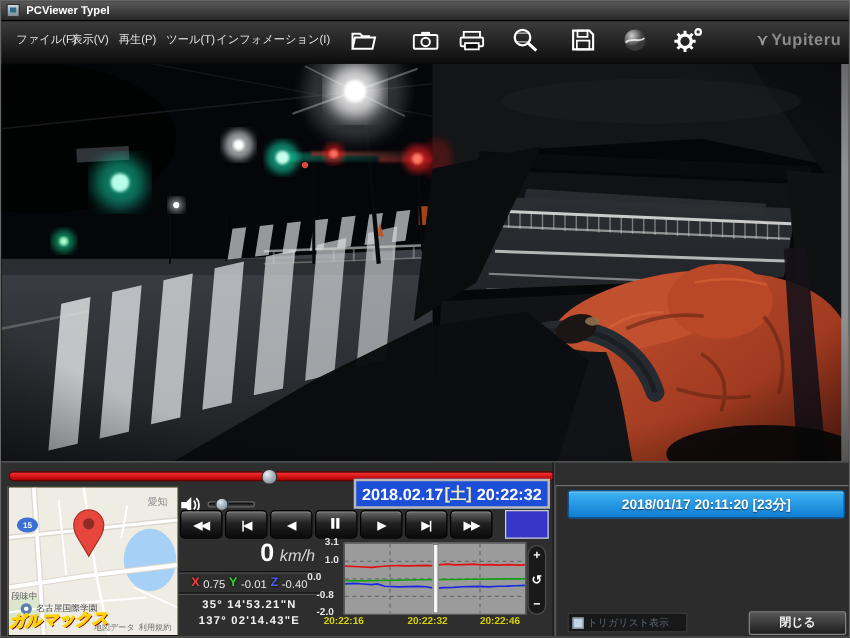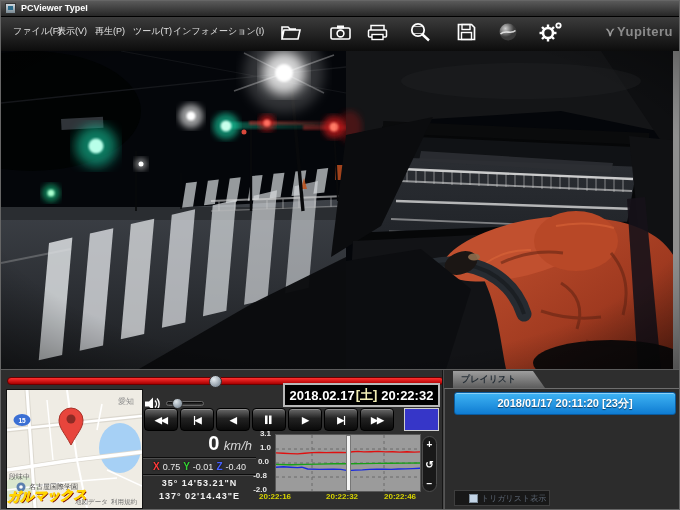--- a/index.html
+++ b/index.html
@@ -35,21 +35,21 @@
     -webkit-text-stroke:1px #ffd400;text-shadow:1px 1px 0 #7a0000;transform:rotate(-2deg);white-space:nowrap;}
   #map-attrib1{left:68px;top:108px;font-size:6.5px;color:#6a6a6a;}
   #map-attrib2{left:104px;top:108px;font-size:6.5px;color:#6a6a6a;}
   
   #speaker{left:143px;top:26px;width:17px;height:16px;}
   #vol-track{left:165px;top:31px;width:38px;height:5px;border-radius:3px;
     background:linear-gradient(#000,#444);border:1px solid #666;box-sizing:border-box;}
   #vol-thumb{top:-4px;width:11px;height:11px;border-radius:50%;
     background:radial-gradient(circle at 35% 30%,#dfe6ea,#8d99a4 70%,#59636c);border:1px solid #333;box-sizing:border-box;}
   
-  #datebox{left:282px;top:13px;width:157px;height:24px;background:#000000;
+  #datebox{left:282px;top:13px;width:157px;height:24px;background:#1d4ed8;
     border:2px solid #b8b8b8;box-sizing:border-box;display:flex;align-items:center;justify-content:center;
     font-size:13px;font-weight:bold;color:#fff;white-space:nowrap;}
   #datebox .day{color:#f2eeb4;margin:0 1px;}
   
   .tbtn{position:absolute;top:38px;width:34px;height:23px;border-radius:4px;
     background:linear-gradient(#6a6a6a,#222 45%,#0a0a0a);border:1px solid #000;box-sizing:border-box;
     color:#fff;font-size:9px;font-weight:bold;display:flex;align-items:center;justify-content:center;
     letter-spacing:-1px;box-shadow:inset 0 1px 0 rgba(255,255,255,.25);}
   #btn-blue{left:403px;top:38px;width:35px;height:23px;background:#3636c8;
     border:1px solid #cfcfcf;box-sizing:border-box;}
@@ -76,21 +76,21 @@
   #pl-tab{left:452px;top:1px;width:92px;height:17px;background:linear-gradient(#9e9e9e,#5c5c5c);
     clip-path:polygon(0 0,80px 0,92px 17px,0 17px);font-size:9px;font-weight:bold;color:#273038;
     line-height:17px;padding-left:8px;box-sizing:border-box;}
   #pl-body{left:443px;top:18px;width:237px;height:124px;background:#2c2c2c;
     border-top:1px solid #6e6e6e;border-left:1px solid #555;box-sizing:border-box;}
   #pl-item{left:9px;top:3px;width:222px;height:23px;border-radius:3px;
     background:linear-gradient(#3fb4f4,#0f7cd2);border:1px solid #0a5a9c;box-sizing:border-box;
     color:#fff;font-size:11px;font-weight:bold;display:flex;align-items:center;justify-content:center;
     text-shadow:0 1px 1px rgba(0,0,0,.55);box-shadow:inset 0 1px 0 rgba(255,255,255,.4);}
   #btn-trigger{left:9px;top:101px;width:96px;height:16px;background:#181818;border:1px solid #3e3e3e;
-    box-sizing:border-box;display:flex;align-items:center;gap:3px;padding-left:14px;}
+    box-sizing:border-box;display:flex;align-items:center;gap:3px;padding-left:3px;}
   #trigger-check{width:9px;height:9px;background:#c3d4e6;border:1px solid #7d8c9a;box-sizing:border-box;}
   #btn-trigger span{font-size:8px;color:#5c6673;white-space:nowrap;}
   #btn-close{left:154px;top:100px;width:78px;height:19px;border-radius:2px;
     background:linear-gradient(#585858,#1d1d1d);border:1px solid #828282;box-sizing:border-box;
     color:#f0f0f0;font-size:9.5px;font-weight:bold;display:flex;align-items:center;justify-content:center;}
 </style>
 </head>
 <body>
 
 <div id="app">
@@ -470,21 +470,21 @@
           <span>-0.40</span>
       </div>
       <div class="sep"></div>
       <div class="coord">35° 14'53.21"N</div>
       <div style="height:3px"></div>
       <div class="coord">137° 02'14.43"E</div>
     </div>
 
     <span class="ytick" style="left:250px;top:59px">3.1</span>
     <span class="ytick" style="left:250px;top:73px">1.0</span>
-    <span class="ytick" style="left:248px;top:87px">0.0</span>
+    <span class="ytick" style="left:236px;top:87px">0.0</span>
     <span class="ytick" style="left:246px;top:101px">-0.8</span>
     <span class="ytick" style="left:246px;top:115px">-2.0</span>
     <div id="plot" class="abs">
       <svg id="gsvg" width="144" height="56" viewBox="0 0 144 56">
         <g stroke="#6b6b6b" stroke-width="1" stroke-dasharray="3,3">
           <line x1="0" y1="14" x2="144" y2="14"></line>
             <line x1="0" y1="28" x2="144" y2="28"></line>
             <line x1="0" y1="42" x2="144" y2="42"></line>
           <line x1="36" y1="0" x2="36" y2="56"></line>
             <line x1="72" y1="0" x2="72" y2="56"></line>
@@ -500,22 +500,22 @@
     <span class="xtick" style="left:325px">20:22:32</span>
     <span class="xtick" style="left:383px">20:22:46</span>
     <div id="zoompill" class="abs">
       <span class="zbtn">+</span>
       <span class="zbtn">↺</span>
       <span class="zbtn">−</span>
     </div>
 
     <div id="divider" class="abs"></div>
 
-    <div id="pl-tab" class="abs">プレイリスト</div>
     <div id="pl-body" class="abs">
       <div id="pl-item" class="abs">2018/01/17 20:11:20 [23分]</div>
       <div id="btn-trigger" class="abs">
         <span id="trigger-check"></span>
         <span>トリガリスト表示</span>
       </div>
+      <div id="btn-close" class="abs">閉じる</div>
     </div>
   </div>
 </div>
 
 </body></html>

